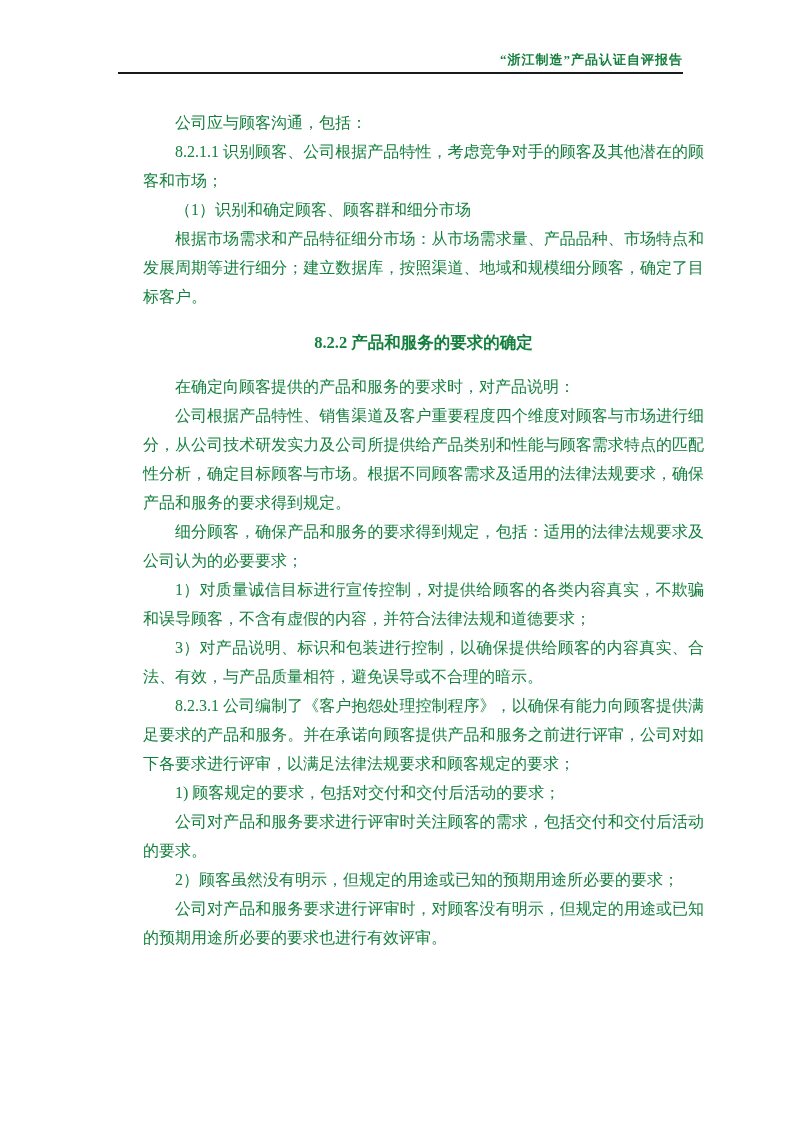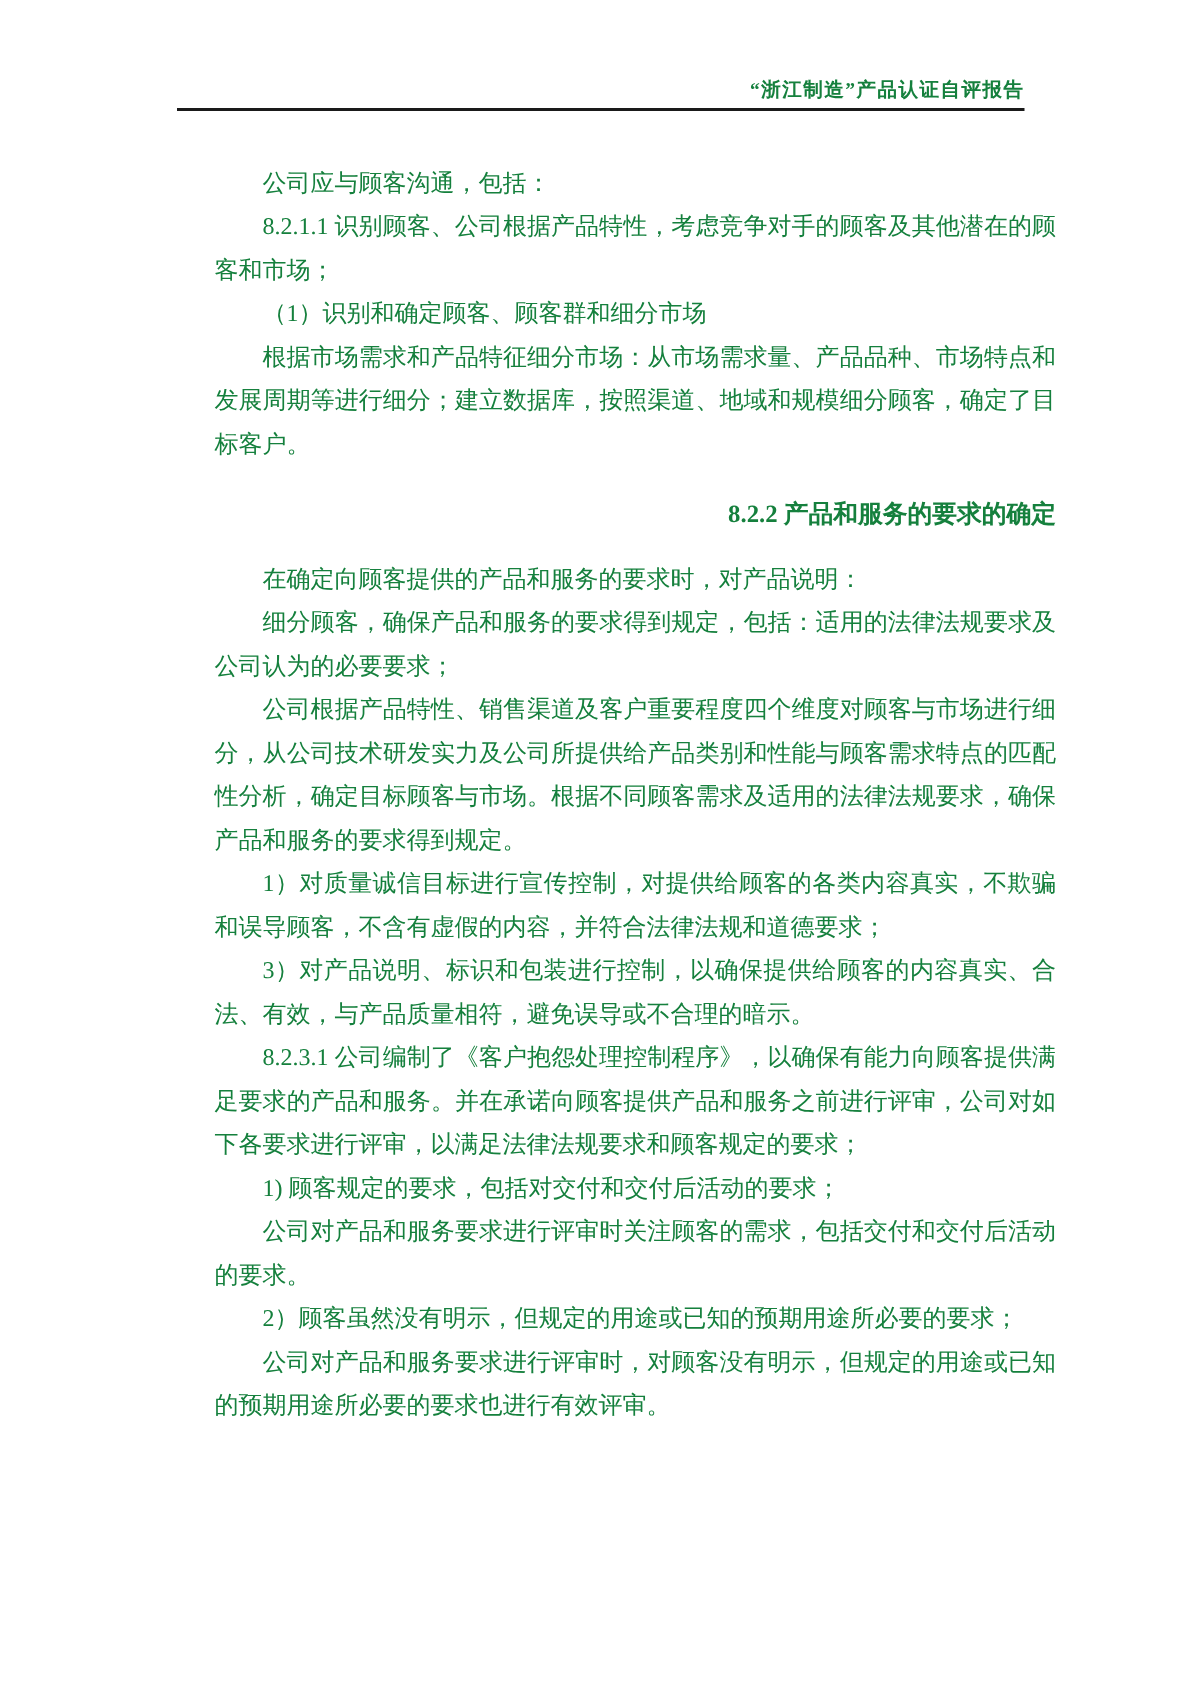--- a/index.html
+++ b/index.html
@@ -39,42 +39,42 @@
     text-align: justify;
     text-justify: inter-ideograph;
     text-indent: 2em;
     margin: 0;
   }
   .heading {
     font-size: 16.5px;
     font-weight: bold;
     line-height: 29px;
     text-indent: 0;
-    text-align: right;
+    text-align: center;
     margin: 17px 0 15px 0;
   }
 </style>
 </head>
 <body>
 
 <div class="page">
 
   <div class="page-header">
     <span>“浙江制造”产品认证自评报告</span>
   </div>
 
   <div class="content">
     <p class="para">公司应与顾客沟通，包括：</p>
     <p class="para">8.2.1.1 识别顾客、公司根据产品特性，考虑竞争对手的顾客及其他潜在的顾客和市场；</p>
     <p class="para">（1）识别和确定顾客、顾客群和细分市场</p>
     <p class="para">根据市场需求和产品特征细分市场：从市场需求量、产品品种、市场特点和发展周期等进行细分；建立数据库，按照渠道、地域和规模细分顾客，确定了目标客户。</p>
     <h2 class="heading">8.2.2 产品和服务的要求的确定</h2>
     <p class="para">在确定向顾客提供的产品和服务的要求时，对产品说明：</p>
+    <p class="para">公司根据产品特性、销售渠道及客户重要程度四个维度对顾客与市场进行细分，从公司技术研发实力及公司所提供给产品类别和性能与顾客需求特点的匹配性分析，确定目标顾客与市场。根据不同顾客需求及适用的法律法规要求，确保产品和服务的要求得到规定。</p>
     <p class="para">细分顾客，确保产品和服务的要求得到规定，包括：适用的法律法规要求及公司认为的必要要求；</p>
-    <p class="para">公司根据产品特性、销售渠道及客户重要程度四个维度对顾客与市场进行细分，从公司技术研发实力及公司所提供给产品类别和性能与顾客需求特点的匹配性分析，确定目标顾客与市场。根据不同顾客需求及适用的法律法规要求，确保产品和服务的要求得到规定。</p>
     <p class="para">1）对质量诚信目标进行宣传控制，对提供给顾客的各类内容真实，不欺骗和误导顾客，不含有虚假的内容，并符合法律法规和道德要求；</p>
     <p class="para">3）对产品说明、标识和包装进行控制，以确保提供给顾客的内容真实、合法、有效，与产品质量相符，避免误导或不合理的暗示。</p>
     <p class="para">8.2.3.1 公司编制了《客户抱怨处理控制程序》，以确保有能力向顾客提供满足要求的产品和服务。并在承诺向顾客提供产品和服务之前进行评审，公司对如下各要求进行评审，以满足法律法规要求和顾客规定的要求；</p>
     <p class="para">1) 顾客规定的要求，包括对交付和交付后活动的要求；</p>
     <p class="para">公司对产品和服务要求进行评审时关注顾客的需求，包括交付和交付后活动的要求。</p>
     <p class="para">2）顾客虽然没有明示，但规定的用途或已知的预期用途所必要的要求；</p>
     <p class="para">公司对产品和服务要求进行评审时，对顾客没有明示，但规定的用途或已知的预期用途所必要的要求也进行有效评审。</p>
   </div>
 
 </div>

